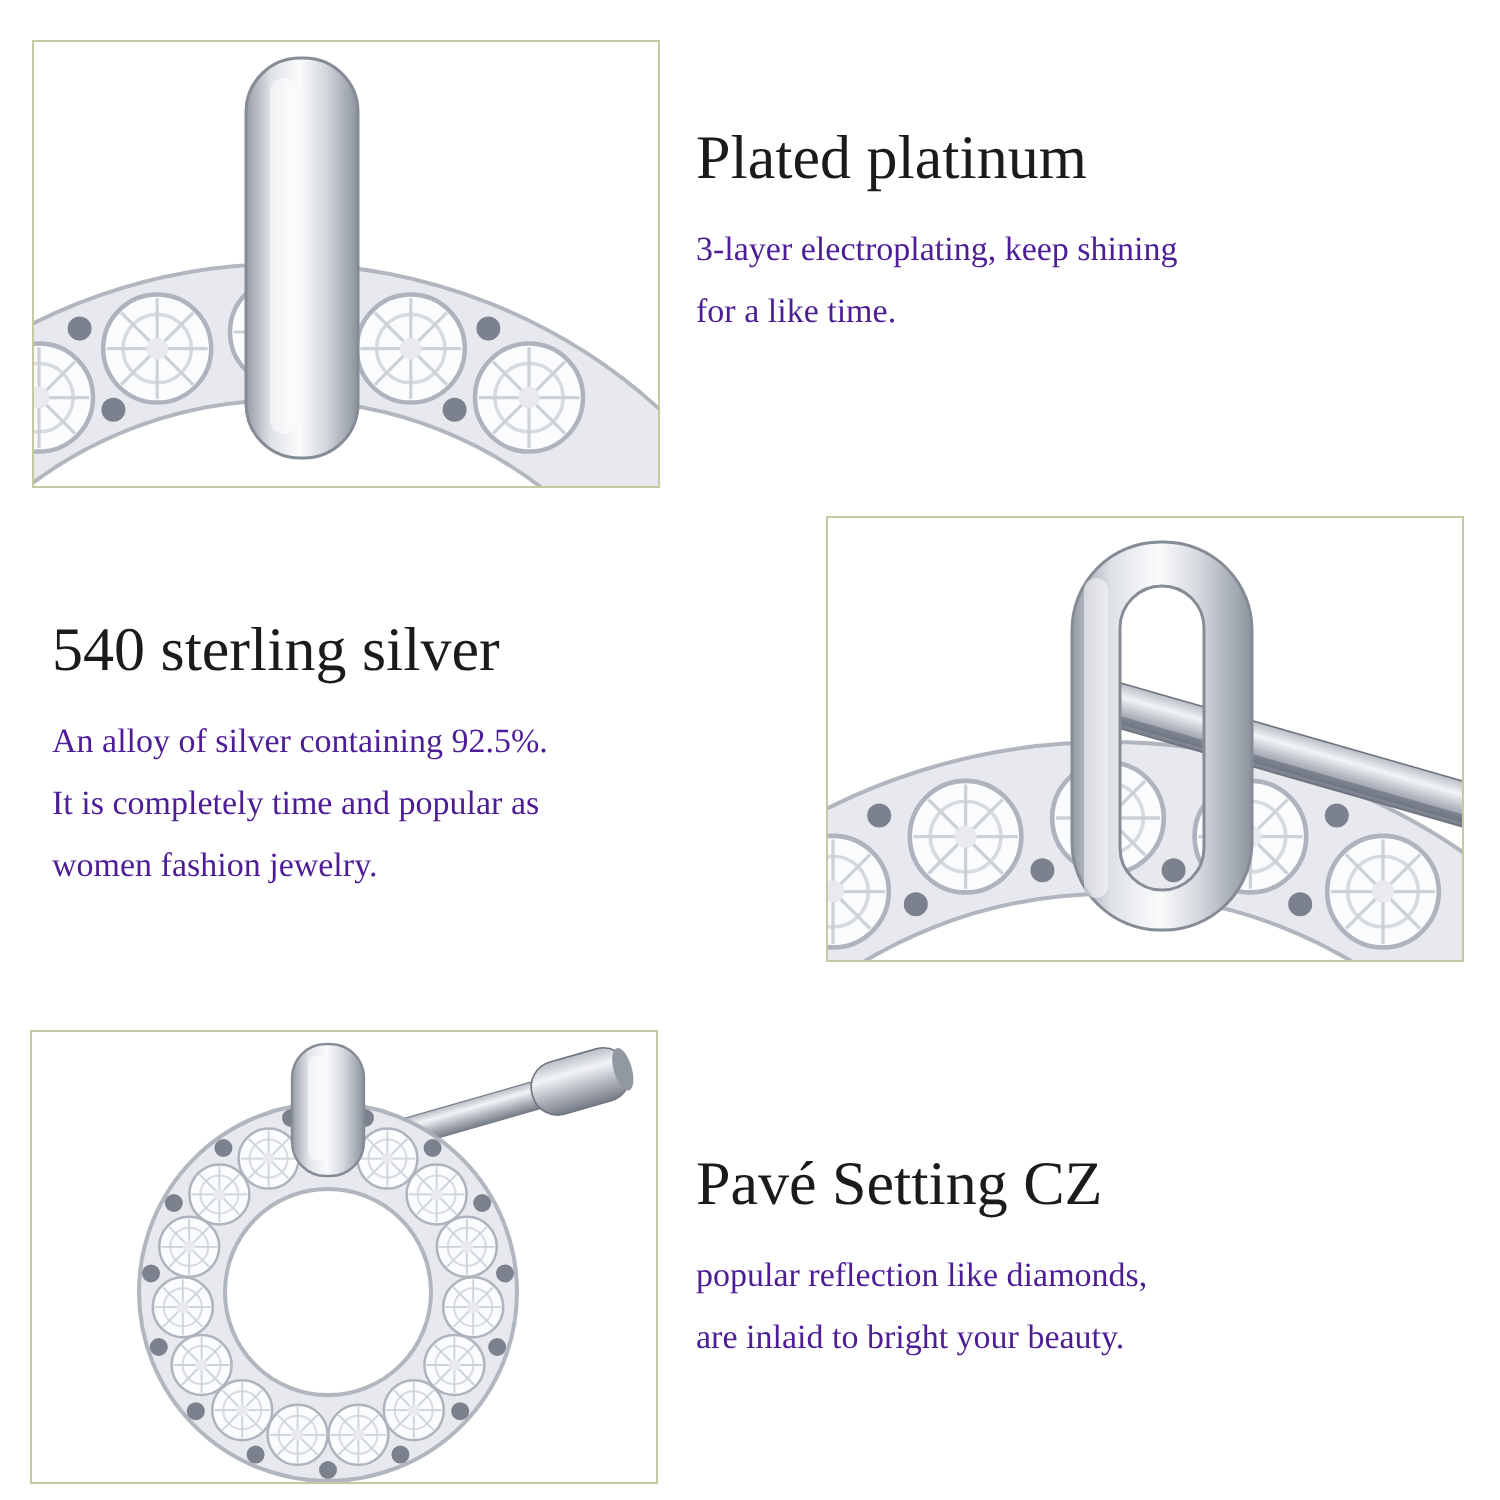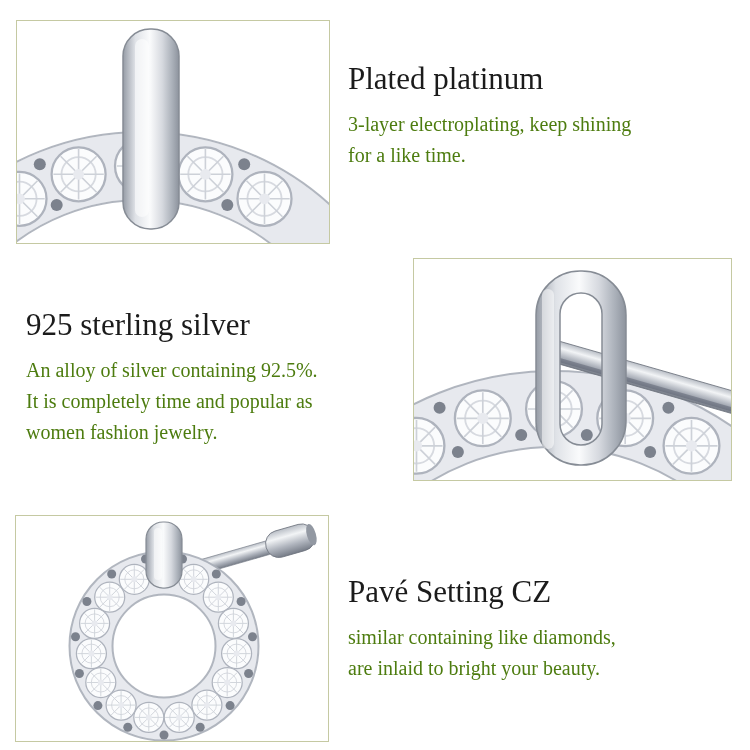--- a/index.html
+++ b/index.html
@@ -30,23 +30,23 @@
   #t3 { left: 348px; top: 573px; width: 400px; }
 
   .heading {
     font-size: 31px;
     line-height: 38px;
     color: #1b1b1b;
     margin: 0 0 11px 0;
     font-weight: 400;
   }
   .body-line {
-    font-size: 20px;
+    font-size: 17px;
     line-height: 31px;
-    color: #4d7c0f;
+    color: #4c1d95;
   }
 
   .defs-holder { position: absolute; width: 0; height: 0; overflow: hidden; }
 </style>
 </head>
 <body>
 
 <svg class="defs-holder" aria-hidden="true">
   <defs>
     <linearGradient id="gFace" x1="0" y1="0" x2="1" y2="0">
@@ -98,21 +98,21 @@
     </svg>
   </div>
 
   <div class="textblock" id="t1">
     <div class="heading">Plated platinum</div>
     <div class="body-line">3-layer electroplating, keep shining</div>
     <div class="body-line">for a like time.</div>
   </div>
 
   <div class="textblock" id="t2">
-    <div class="heading">925 sterling silver</div>
+    <div class="heading">540 sterling silver</div>
     <div class="body-line">An alloy of silver containing 92.5%.</div>
     <div class="body-line">It is completely time and popular as</div>
     <div class="body-line">women fashion jewelry.</div>
   </div>
 
   <div class="frame" id="f2">
     <svg viewBox="0 0 317 221" width="317" height="221">
 
       <circle cx="140" cy="425" r="275" fill="none" stroke="#e7e9ee" stroke-width="76"></circle>
       <circle cx="140" cy="425" r="313" fill="none" stroke="#a9aeb8" stroke-width="2" opacity="0.9"></circle>
@@ -187,17 +187,17 @@
       <use href="#gem" transform="translate(93.7,81.2) scale(0.5)"></use>
       <use href="#gem" transform="translate(118.3,63.3) scale(0.5)"></use>
 
       <rect x="130" y="6" width="36" height="66" rx="17" fill="url(#gFace)" stroke="#868c95" stroke-width="1.2"></rect>
       <rect x="138" y="12" width="8" height="52" rx="4" fill="#ffffff" opacity="0.5"></rect>
     </svg>
   </div>
 
   <div class="textblock" id="t3">
     <div class="heading">Pavé Setting CZ</div>
-    <div class="body-line">similar containing like diamonds,</div>
+    <div class="body-line">popular reflection like diamonds,</div>
     <div class="body-line">are inlaid to bright your beauty.</div>
   </div>
 
 </div>
 
 </body></html>

